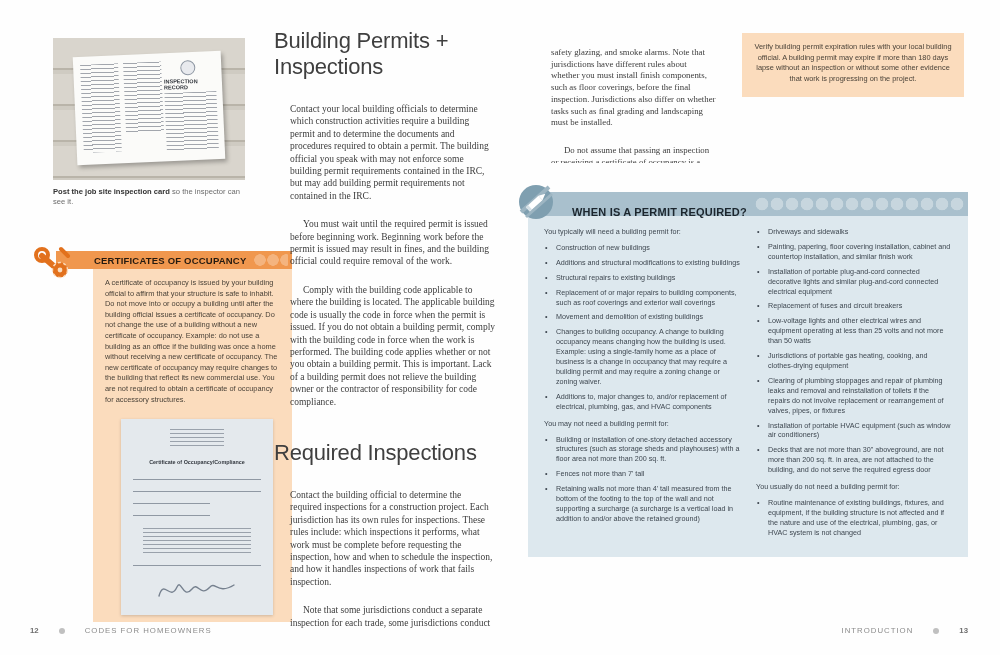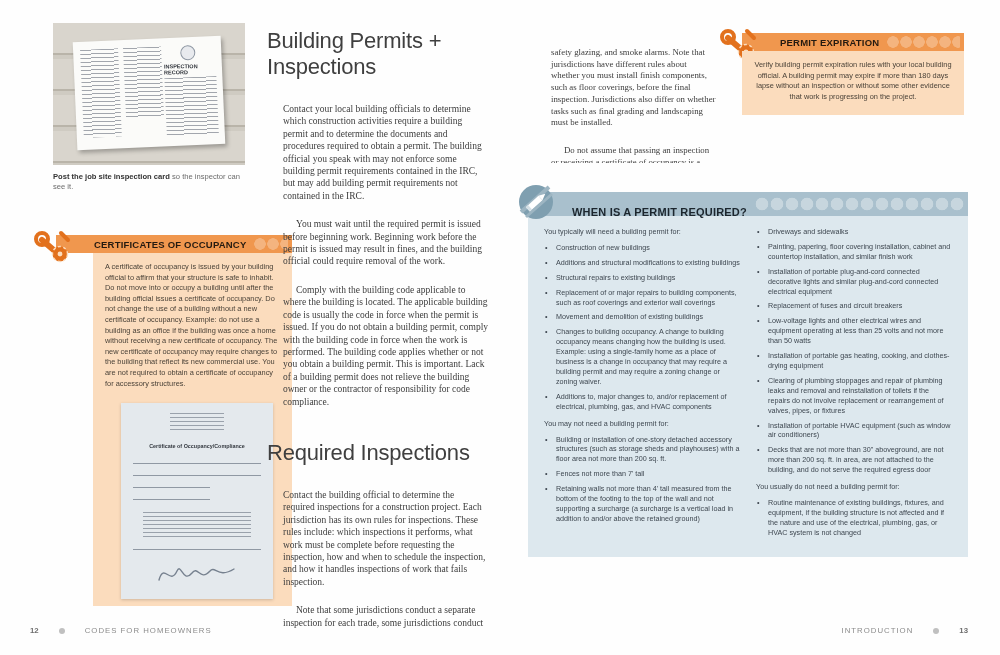--- a/index.html
+++ b/index.html
@@ -1,20 +1,20 @@
 <!DOCTYPE html>
 <html><head>
 <meta charset="utf-8">
 <style>
   html,body{margin:0;padding:0;background:#ffffff;}
   #page{position:relative;width:1000px;height:655px;background:#fefefe;overflow:hidden;
         font-family:"Liberation Sans",sans-serif;}
 
   
-  .photo-fig{position:absolute;left:53px;top:23px;width:192px;}
+  .photo-fig{position:absolute;left:53px;top:38px;width:192px;}
   .photo{position:relative;height:142px;overflow:hidden;
          background:repeating-linear-gradient(to bottom,#d9d5cd 0 30px,#b9b4a9 30px 32px,#cfcbc2 32px 36px);}
   .card{position:absolute;left:22px;top:16px;width:148px;height:108px;background:#fbfbf9;
         transform:rotate(-2.5deg);box-shadow:2px 3px 4px rgba(0,0,0,.28);padding:6px 6px 4px;box-sizing:border-box;}
   .mlines{background:repeating-linear-gradient(to bottom,#a2a6ad 0 1px,transparent 1px 4px);}
   .card-col1{position:absolute;left:7px;top:8px;width:38px;height:88px;}
   .card-col2{position:absolute;left:50px;top:8px;width:38px;height:70px;}
   .seal{position:absolute;right:26px;top:8px;width:13px;height:13px;border-radius:50%;
         border:1px solid #8e97a3;background:#e8eaee;}
   .card-title{position:absolute;right:6px;top:26px;width:52px;font-size:5.5px;font-weight:bold;
@@ -44,21 +44,21 @@
   .cert .c-row.short{width:60%;}
   .cert .c-block{margin:12px auto 0;width:85%;height:26px;
         background:repeating-linear-gradient(to bottom,#99a1ab 0 1px,transparent 1px 4px);}
   .cert svg{display:block;margin:8px auto 0;}
 
   
   .serif p{margin:16px;font-family:"Liberation Serif",serif;font-size:9.5px;line-height:12.4px;color:#3c3c3c;}
   .serif p + p{text-indent:13px;}
   h1.head{margin:0;font-family:"Liberation Sans",sans-serif;font-weight:400;font-size:22px;
           line-height:26px;color:#3f3f3f;letter-spacing:-.2px;}
-  .main-col{position:absolute;left:267px;top:28px;width:237px;height:600px;overflow:hidden;}
+  .main-col{position:absolute;left:274px;top:28px;width:237px;height:600px;overflow:hidden;}
   .main-col .gap{height:7px;}
   .main-col .secgap{height:16px;}
   .cont-col{position:absolute;left:535px;top:31px;width:198px;height:132px;overflow:hidden;}
   .cont-col p{font-size:8.8px;line-height:11.7px;}
 
   
   .bbox{position:absolute;left:528px;top:192px;width:440px;height:365px;}
   .bbar{position:relative;height:24px;background:#a9c0cd;display:flex;align-items:center;
         padding-left:44px;box-sizing:border-box;}
   .bbar .bartitle{font-size:11px;font-weight:bold;letter-spacing:.2px;color:#1c262e;white-space:nowrap;margin-top:16px;}
@@ -90,21 +90,21 @@
         <div class="mlines card-col1"></div>
         <div class="mlines card-col2"></div>
         <div class="seal"></div>
         <div class="card-title">INSPECTION RECORD</div>
         <div class="mlines card-col3"></div>
       </div>
     </div>
     <figcaption class="caption"><b>Post the job site inspection card</b><span> so the inspector can see it.</span></figcaption>
   </figure>
 
-  <div class="obox" style="left:56px;top:235px;width:236px;">
+  <div class="obox" style="left:56px;top:251px;width:236px;">
     <div class="obar">
       <svg class="boxicon" viewBox="0 0 38 38">
         <path d="M8 13 L22 25" stroke="#e2711d" stroke-width="6" stroke-linecap="round" fill="none"></path>
         <circle cx="8" cy="12" r="6" fill="none" stroke="#e2711d" stroke-width="4"></circle>
         <circle cx="26" cy="27" r="7.5" fill="#e2711d"></circle>
         <circle cx="26" cy="27" r="7.5" fill="none" stroke="#fbdcbd" stroke-width="1.4" stroke-dasharray="3 2.5"></circle>
         <circle cx="26" cy="27" r="2.4" fill="#fbdcbd"></circle>
         <path d="M27 6 L34 13" stroke="#e2711d" stroke-width="4" stroke-linecap="round" fill="none"></path>
       </svg>
       <span class="bartitle">CERTIFICATES OF OCCUPANCY</span>
@@ -144,32 +144,20 @@
     <div class="gap"></div>
 
   </div>
 
   <div class="cont-col serif">
     <p>safety glazing, and smoke alarms. Note that jurisdictions have different rules about whether you must install finish components, such as floor coverings, before the final inspection. Jurisdictions also differ on whether tasks such as final grading and landscaping must be installed.</p>
     <p>Do not assume that passing an inspection or receiving a certificate of occupancy is a waiver of any code violations. The building owner and contractor are responsible for any code violations regardless of whether the building has passed inspections.</p>
   </div>
 
   <div class="obox" style="left:742px;top:33px;width:222px;">
-    <div class="obar">
-      <svg class="boxicon" viewBox="0 0 38 38">
-        <path d="M8 13 L22 25" stroke="#e2711d" stroke-width="6" stroke-linecap="round" fill="none"></path>
-        <circle cx="8" cy="12" r="6" fill="none" stroke="#e2711d" stroke-width="4"></circle>
-        <circle cx="26" cy="27" r="7.5" fill="#e2711d"></circle>
-        <circle cx="26" cy="27" r="7.5" fill="none" stroke="#fbdcbd" stroke-width="1.4" stroke-dasharray="3 2.5"></circle>
-        <circle cx="26" cy="27" r="2.4" fill="#fbdcbd"></circle>
-        <path d="M27 6 L34 13" stroke="#e2711d" stroke-width="4" stroke-linecap="round" fill="none"></path>
-      </svg>
-      <span class="bartitle">PERMIT EXPIRATION</span>
-      <span class="bardots"></span>
-    </div>
     <div class="obody" style="min-height:64px;text-align:center;">
       <div>Verify building permit expiration rules with your local building official. A building permit may expire if more than 180 days lapse without an inspection or without some other evidence that work is progressing on the project.</div>
     </div>
   </div>
 
   <div class="bbox">
     <div class="bbar">
       <svg class="boxicon" style="left:-12px;top:-10px;width:40px;height:40px;" viewBox="0 0 40 40">
         <circle cx="20" cy="20" r="17" fill="#7f9fb0"></circle>
         <path d="M5 30 L33 5" stroke="#9db5c2" stroke-width="4" fill="none"></path>
@@ -202,21 +190,21 @@
           <li>Retaining walls not more than 4' tall measured from the bottom of the footing to the top of the wall and not supporting a surcharge (a surcharge is a vertical load in addition to and/or above the retained ground)</li>
         </ul>
       </div>
       <div class="bcol">
         <ul>
           <li>Driveways and sidewalks</li>
           <li>Painting, papering, floor covering installation, cabinet and countertop installation, and similar finish work</li>
           <li>Installation of portable plug-and-cord connected decorative lights and similar plug-and-cord connected electrical equipment</li>
           <li>Replacement of fuses and circuit breakers</li>
           <li>Low-voltage lights and other electrical wires and equipment operating at less than 25 volts and not more than 50 watts</li>
-          <li>Installation of portable gas heating, cooking, and clothes-drying equipment</li>
+          <li>Jurisdictions of portable gas heating, cooking, and clothes-drying equipment</li>
           <li>Clearing of plumbing stoppages and repair of plumbing leaks and removal and reinstallation of toilets if the repairs do not involve replacement or rearrangement of valves, pipes, or fixtures</li>
           <li>Installation of portable HVAC equipment (such as window air conditioners)</li>
           <li>Decks that are not more than 30" aboveground, are not more than 200 sq. ft. in area, are not attached to the building, and do not serve the required egress door</li>
         </ul>
         <p class="intro">You usually do not need a building permit for:</p>
         <ul>
           <li>Routine maintenance of existing buildings, fixtures, and equipment, if the building structure is not affected and if the nature and use of the electrical, plumbing, gas, or HVAC system is not changed</li>
         </ul>
       </div>
     </div>

